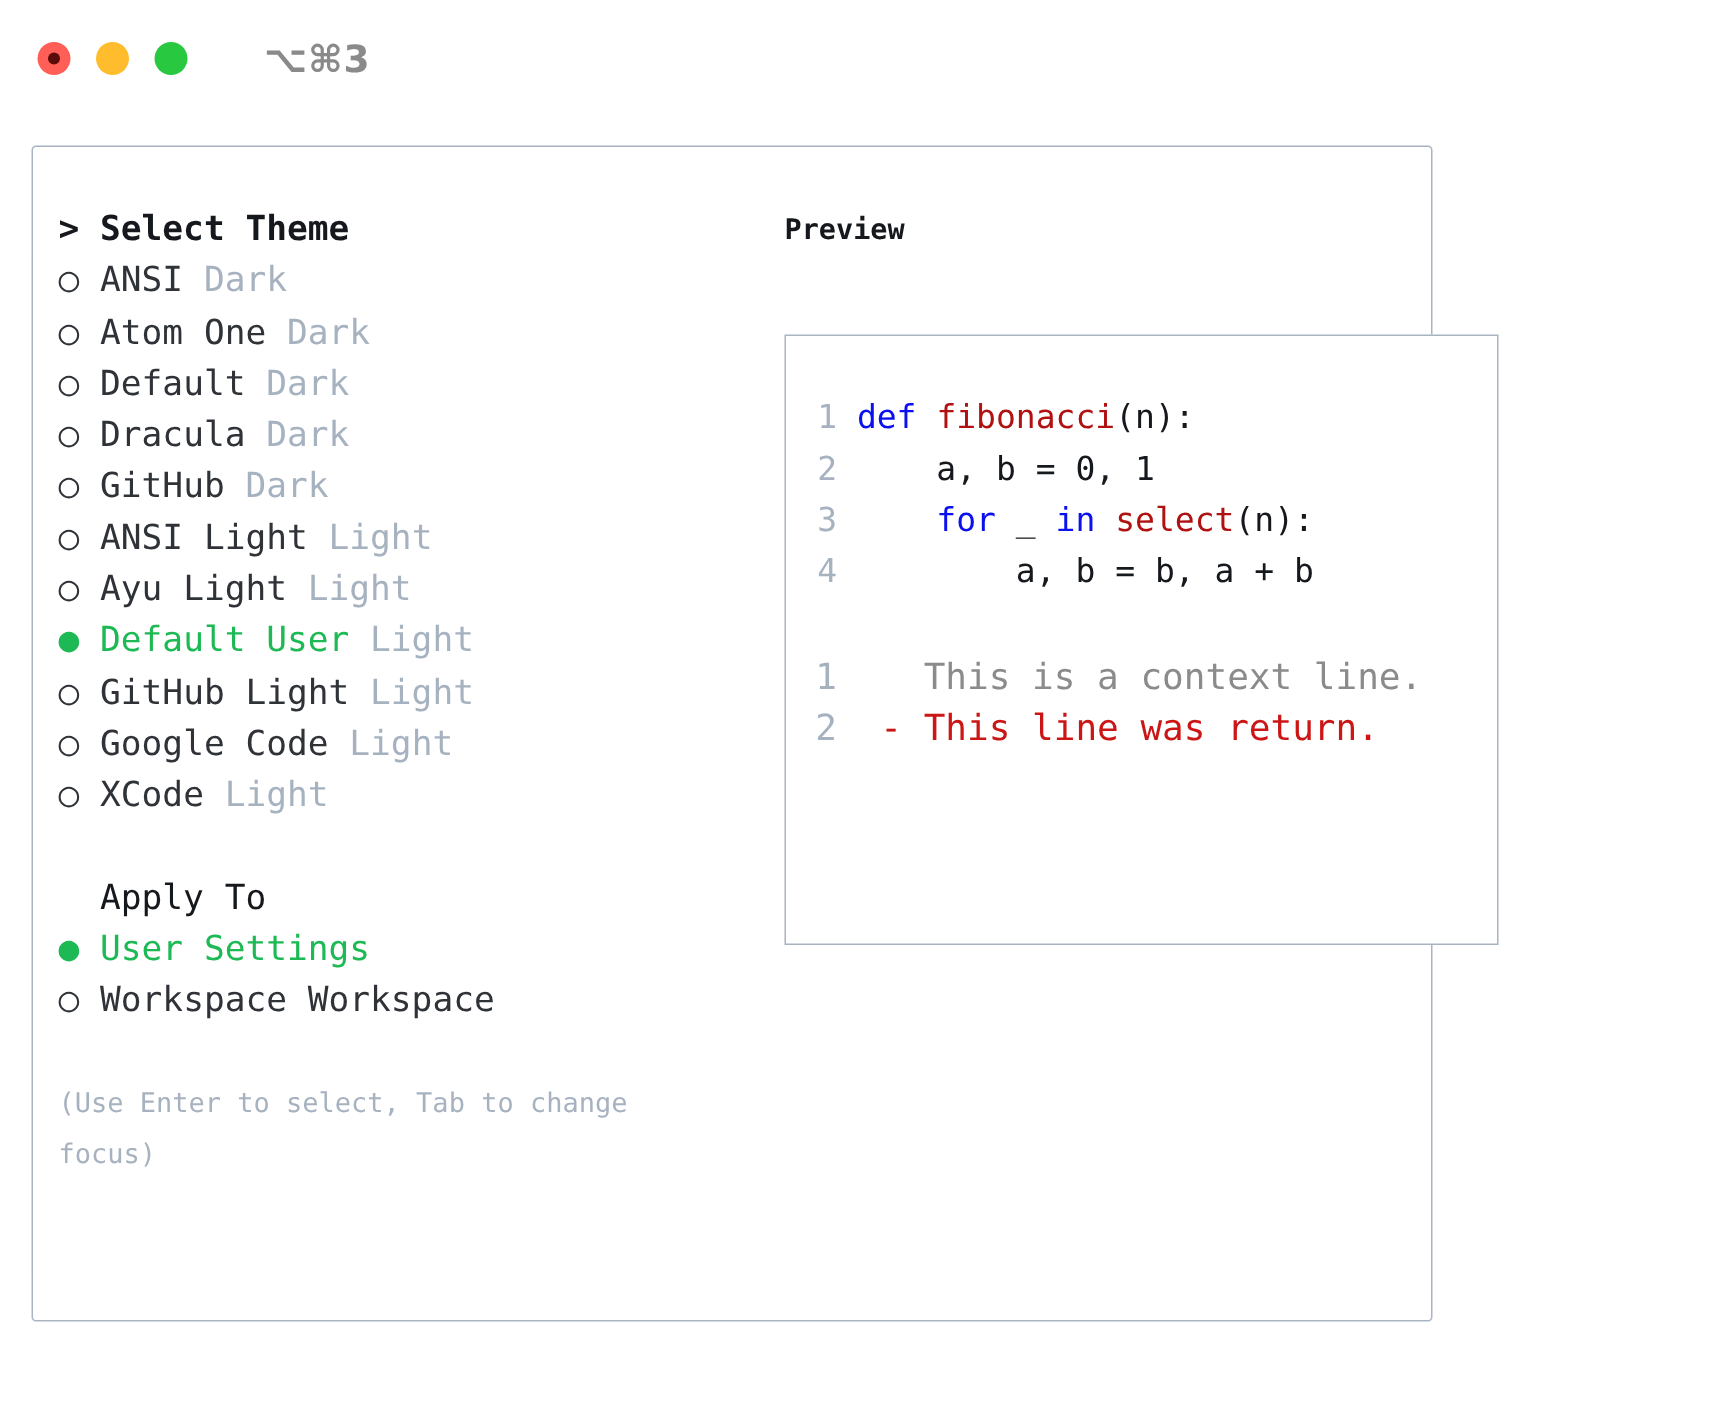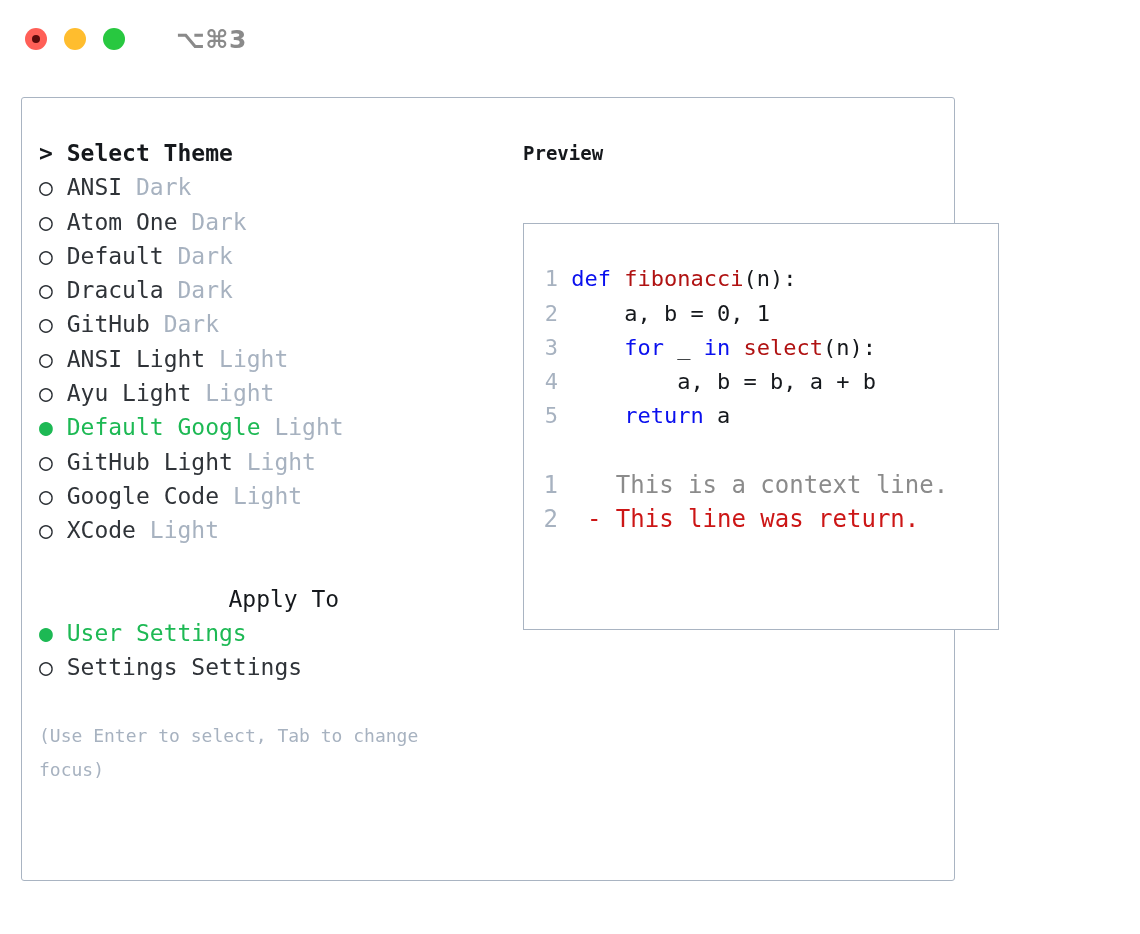--- a/index.html
+++ b/index.html
@@ -100,21 +100,20 @@
   .opt-row.selected .bullet,
   .opt-row.selected .label { color: #1db954; }
 
   .section-gap { height: 34.3px; }
 
   .apply-head {
     font-size: 23px;
     color: #15181c;
     line-height: 34.3px;
     white-space: pre;
-    text-align: center;
   }
 
   .hint {
     margin-top: 34px;
     font-size: 18px;
     line-height: 34.3px;
     color: #a7b2c0;
     width: 420px;
     white-space: pre-wrap;
   }
@@ -186,48 +185,47 @@
       <div class="list-head">&gt; Select Theme</div>
 
       <div id="theme-options">
           <div class="opt-row"><span class="bullet">○</span><span class="label"> ANSI</span><span class="badge"> Dark</span></div>
           <div class="opt-row"><span class="bullet">○</span><span class="label"> Atom One</span><span class="badge"> Dark</span></div>
           <div class="opt-row"><span class="bullet">○</span><span class="label"> Default</span><span class="badge"> Dark</span></div>
           <div class="opt-row"><span class="bullet">○</span><span class="label"> Dracula</span><span class="badge"> Dark</span></div>
           <div class="opt-row"><span class="bullet">○</span><span class="label"> GitHub</span><span class="badge"> Dark</span></div>
           <div class="opt-row"><span class="bullet">○</span><span class="label"> ANSI Light</span><span class="badge"> Light</span></div>
           <div class="opt-row"><span class="bullet">○</span><span class="label"> Ayu Light</span><span class="badge"> Light</span></div>
-          <div class="opt-row selected"><span class="bullet">●</span><span class="label"> Default Google</span><span class="badge"> Light</span></div>
+          <div class="opt-row selected"><span class="bullet">●</span><span class="label"> Default User</span><span class="badge"> Light</span></div>
           <div class="opt-row"><span class="bullet">○</span><span class="label"> GitHub Light</span><span class="badge"> Light</span></div>
           <div class="opt-row"><span class="bullet">○</span><span class="label"> Google Code</span><span class="badge"> Light</span></div>
           <div class="opt-row"><span class="bullet">○</span><span class="label"> XCode</span><span class="badge"> Light</span></div>
         </div>
 
       <div class="section-gap"></div>
 
       <div class="apply-head">  Apply To</div>
 
       <div id="apply-options">
           <div class="opt-row selected"><span class="bullet">●</span><span class="label"> User Settings</span></div>
-          <div class="opt-row"><span class="bullet">○</span><span class="label"> Settings Settings</span></div>
+          <div class="opt-row"><span class="bullet">○</span><span class="label"> Workspace Workspace</span></div>
         </div>
 
       <div class="hint">(Use Enter to select, Tab to change focus)</div>
     </div>
 
     <div class="right-col">
       <div class="preview-head">Preview</div>
 
       <div class="preview-box">
         <div id="code-block">
             <div class="code-line"><span class="lno">1</span><span class="plain"> </span><span class="kw">def</span><span class="plain"> </span><span class="fn">fibonacci</span><span class="plain">(n):</span></div>
             <div class="code-line"><span class="lno">2</span><span class="plain">     a, b = 0, 1</span></div>
             <div class="code-line"><span class="lno">3</span><span class="plain">     </span><span class="kw">for</span><span class="plain"> _ </span><span class="kw">in</span><span class="plain"> </span><span class="fn">select</span><span class="plain">(n):</span></div>
             <div class="code-line"><span class="lno">4</span><span class="plain">         a, b = b, a + b</span></div>
-            <div class="code-line"><span class="lno">5</span><span class="plain">     </span><span class="kw">return</span><span class="plain"> a</span></div>
           </div>
         <div class="diff-gap"></div>
         <div id="diff-block">
             <div class="diff-line diff-ctx"><span class="lno">1</span><span>    </span><span>This is a context line.</span></div>
             <div class="diff-line diff-del"><span class="lno">2</span><span>  - </span><span>This line was return.</span></div>
           </div>
       </div>
     </div>
 
   </div>

